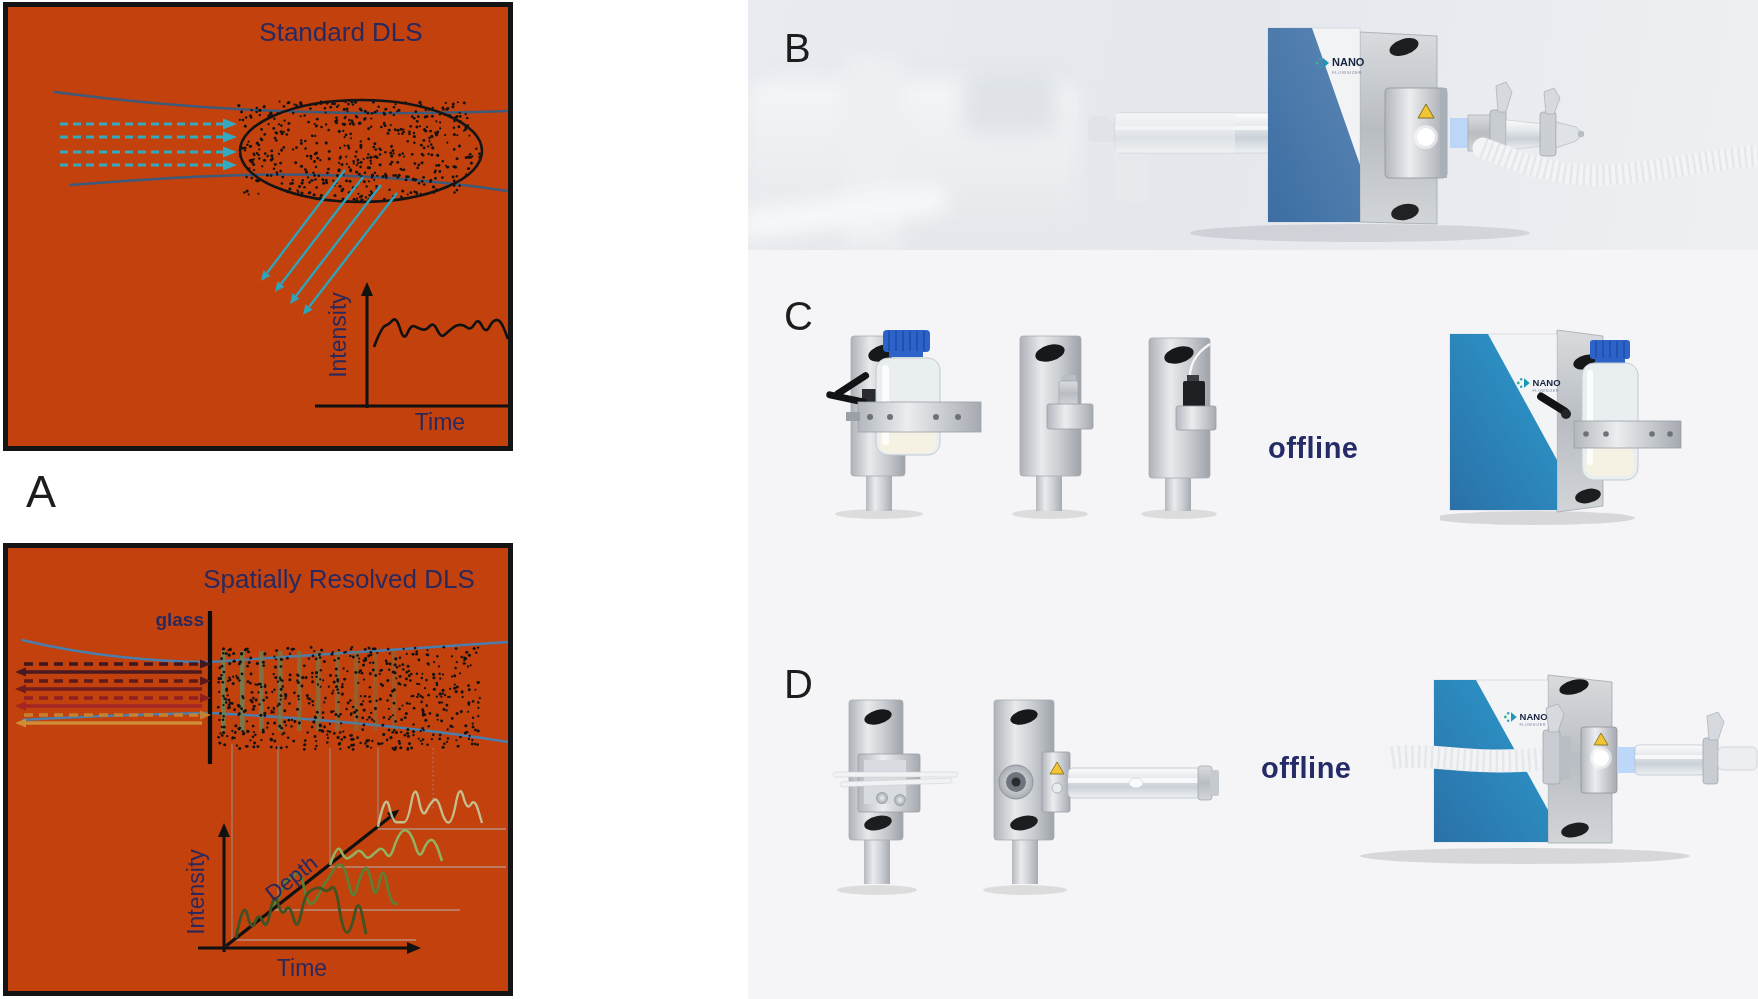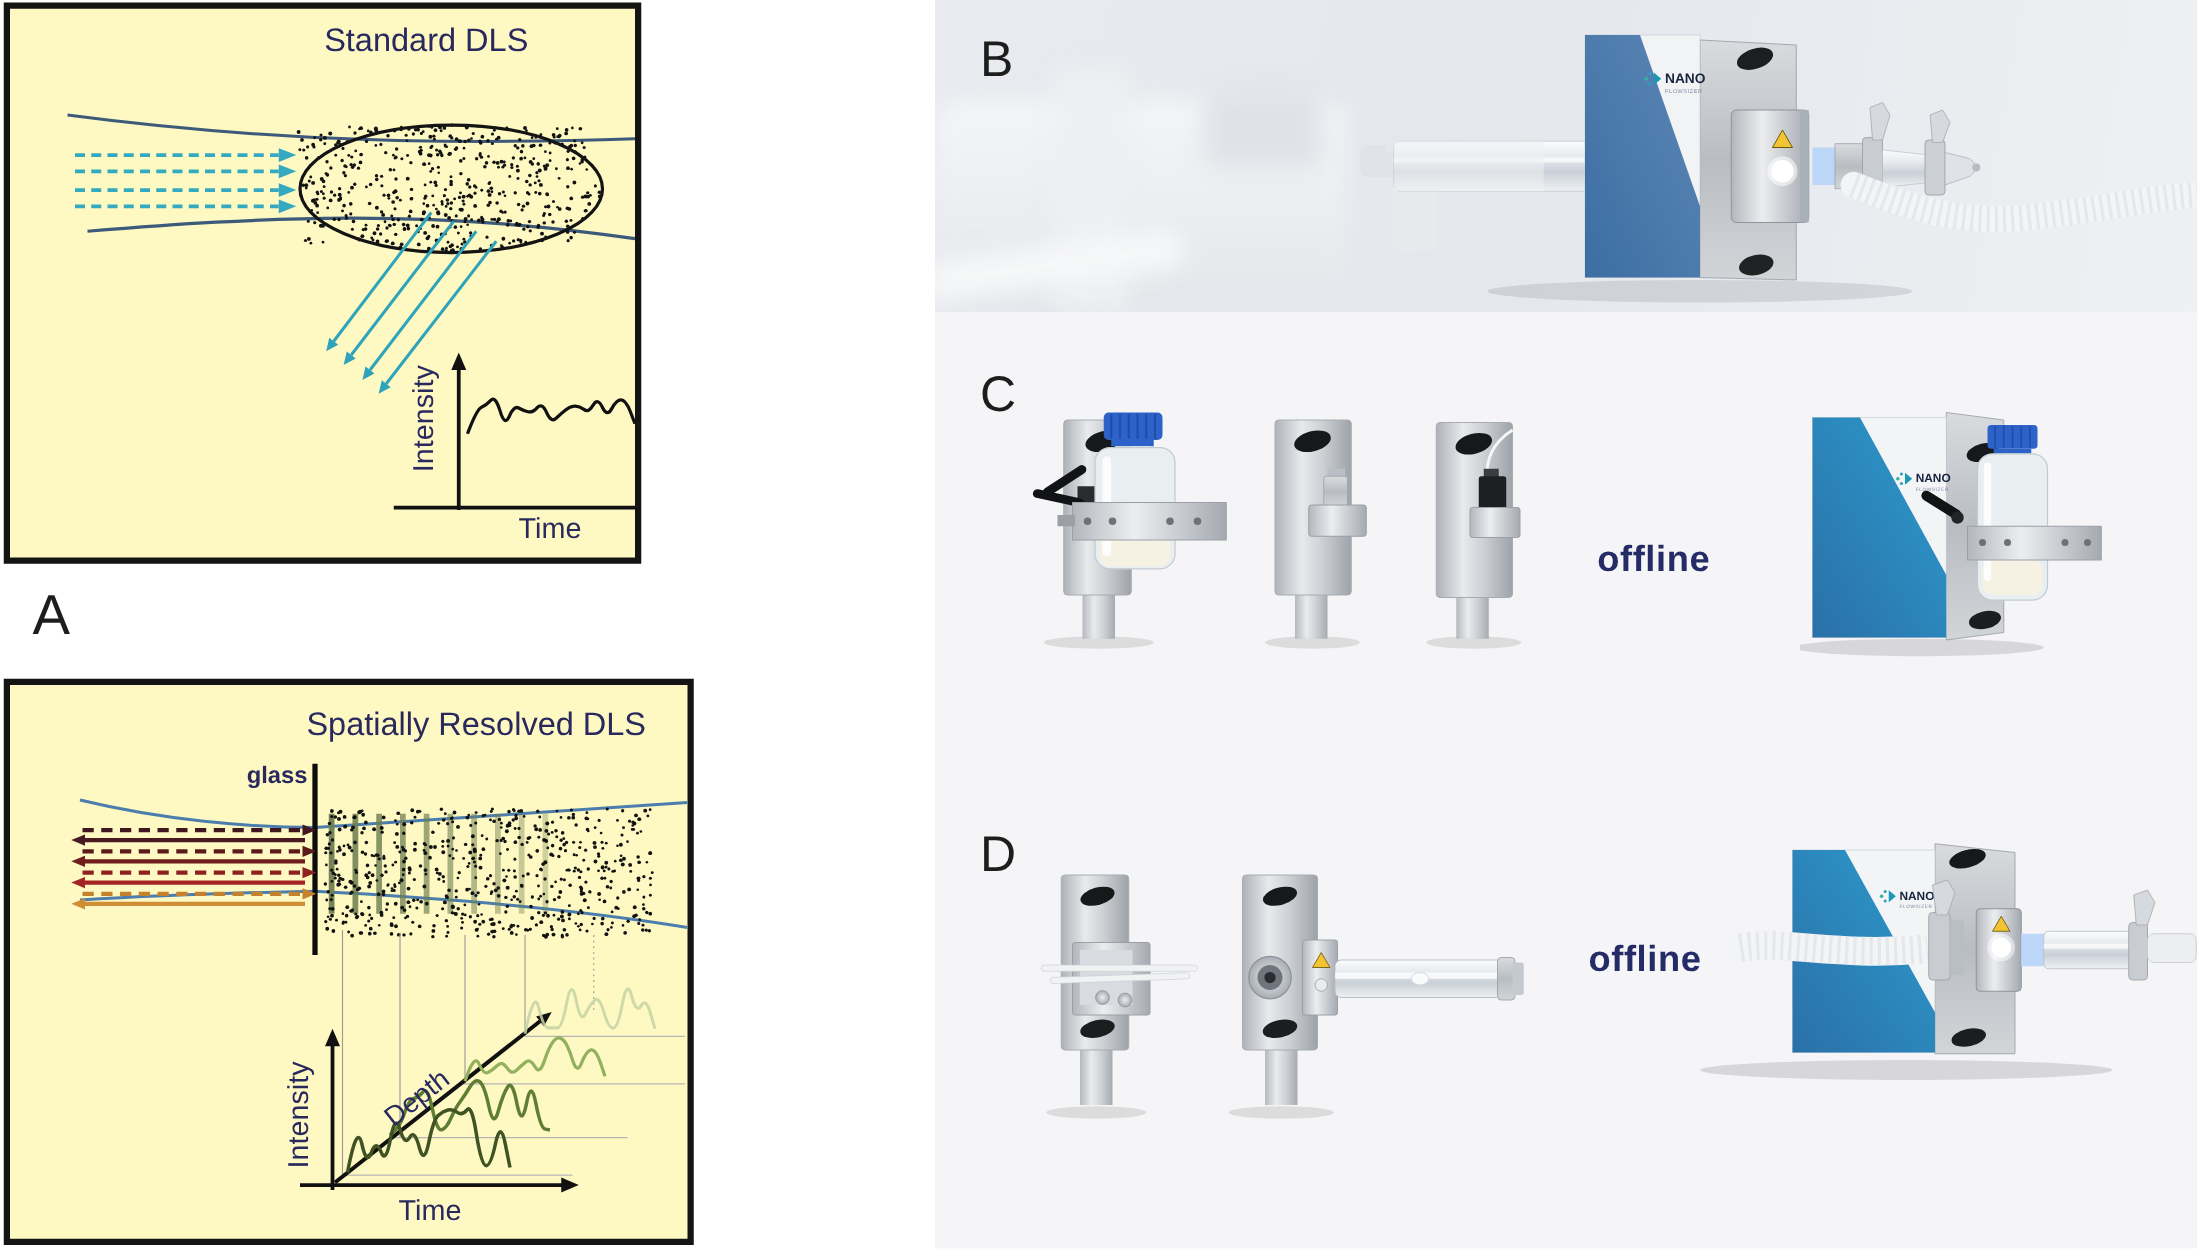--- a/index.html
+++ b/index.html
@@ -1,29 +1,29 @@
 <!DOCTYPE html>
 <html><head>
 <meta charset="utf-8">
 <style>
   html,body{margin:0;padding:0;background:#fff;}
   #fig{position:relative;width:1758px;height:999px;background:#fff;overflow:hidden;
        font-family:"Liberation Sans", sans-serif;}
-  .boxpanel{position:absolute;background:#fef9c3;border:5px solid #141414;}
+  .boxpanel{position:absolute;background:#c2410c;border:5px solid #141414;}
   #boxStd{left:3px;top:2px;width:500px;height:439px;}
-  #boxSpa{left:3px;top:543px;width:500px;height:443px;padding-left:42px;}
+  #boxSpa{left:3px;top:543px;width:500px;height:443px;}
   .letter{position:absolute;color:#1d1d1d;font-weight:400;}
   #lblA{left:26px;top:466px;font-size:45px;}
   .photoB{position:absolute;left:748px;top:0;width:1010px;height:250px;overflow:hidden;
           background:linear-gradient(100deg,#e9ebf0 0%,#e4e7ec 45%,#eef0f3 100%);}
   .panelCD{position:absolute;left:748px;top:250px;width:1010px;height:749px;background:#f5f5f7;overflow:hidden;}
   #lblB{left:36px;top:26px;font-size:40px;}
   #lblC{left:36px;top:44px;font-size:40px;}
   #lblD{left:36px;top:412px;font-size:40px;}
-  .mode{position:absolute;width:110px;text-align:center;font-size:29px;font-weight:700;
+  .mode{position:absolute;width:110px;font-size:29px;font-weight:700;
         letter-spacing:0.5px;}
   #modeOffline{left:520px;top:182px;}
   #modeInline{left:513px;top:502px;}
   .blurblob{position:absolute;filter:blur(9px);}
   svg{position:absolute;display:block;}
   svg text{font-family:"Liberation Sans", sans-serif;}
 </style>
 </head>
 <body>
 

